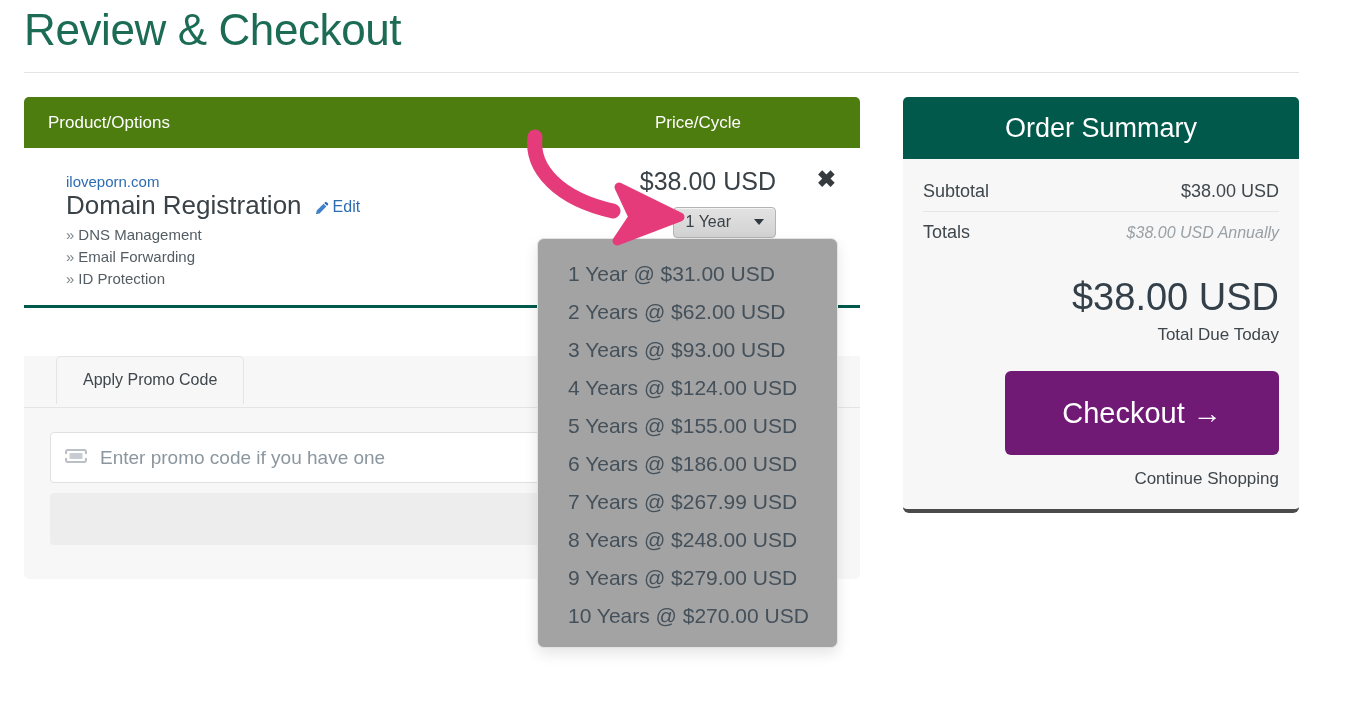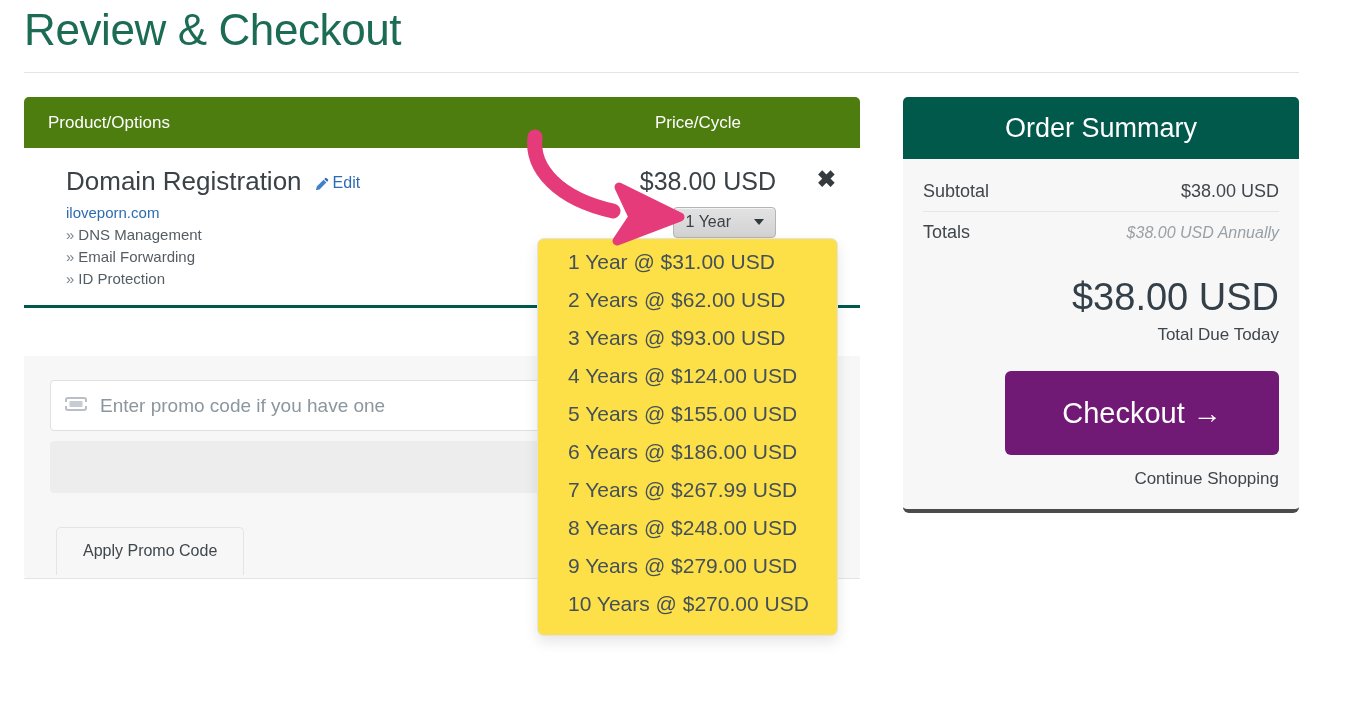--- a/index.html
+++ b/index.html
@@ -229,25 +229,25 @@
     font-family: "Liberation Sans", sans-serif;
     cursor: pointer;
   }
 
   
   #cycle-menu {
     position: absolute;
     left: 537px;
     top: 238px;
     width: 299px;
-    background: #fde047;
+    background: #a3a3a3;
     border: 1px solid #e3e3e3;
     border-radius: 7px;
     box-shadow: 0 6px 14px rgba(0,0,0,0.10);
-    padding: 4px 0 12px 0;
+    padding: 16px 0 12px 0;
     z-index: 40;
   }
   .cycle-menu-item {
     padding: 7px 20px 7px 30px;
     font-size: 21px;
     color: #44505a;
     white-space: nowrap;
     cursor: pointer;
   }
 
@@ -351,34 +351,34 @@
 <div id="order-panel">
 
   <div id="order-table-head">
     <div class="th" id="th-product">Product/Options</div>
     <div class="th" id="th-price">Price/Cycle</div>
   </div>
 
   <div id="order-row">
 
     <div id="product-cell">
+      <div id="domain-name">iloveporn.com</div>
       <div id="product-title-line">
         <span id="product-name">Domain Registration</span>
         <a id="edit-link">
           <span class="pencil-icon">
             <svg width="15" height="15" viewBox="0 0 16 16">
               <path d="M11.8 1.2a1.2 1.2 0 0 1 1.7 0l1.3 1.3a1.2 1.2 0 0 1 0 1.7l-.9.9-3-3 .9-.9z" fill="#2d6cb3"></path>
               <path d="M10.2 2.9l3 3-7.3 7.3-3.6.6.6-3.6 7.3-7.3z" fill="#3f82c9"></path>
               <path d="M2.3 13.9l.5-1.3 1 1-1.5.3z" fill="#2b5f99"></path>
             </svg>
           </span>
           <span>Edit</span>
         </a>
       </div>
-      <div id="domain-name">iloveporn.com</div>
       <div class="option-line">
         <span class="chev">»</span><span>DNS Management</span>
       </div>
       <div class="option-line">
         <span class="chev">»</span><span>Email Forwarding</span>
       </div>
       <div class="option-line">
         <span class="chev">»</span><span>ID Protection</span>
       </div>
     </div>
@@ -389,37 +389,37 @@
         <span>1 Year</span>
         <span class="caret-down"></span>
       </div>
     </div>
 
     <div id="remove-item-btn">✖</div>
   </div>
 </div>
 
 <div id="promo-card">
+  <div id="promo-tabs">
+    <div id="promo-tab">Apply Promo Code</div>
+    <div id="promo-tabs-rule"></div>
+  </div>
   <div id="promo-body">
     <div id="promo-input-wrap">
       <span class="ticket-icon">
         <svg width="22" height="16" viewBox="0 0 22 16">
           <rect x="1" y="2" width="20" height="12" rx="2" fill="none" stroke="#b9bfc4" stroke-width="2"></rect>
           <rect x="4.5" y="5" width="13" height="6" rx="1" fill="#c6ccd1"></rect>
           <rect x="0" y="6" width="2.5" height="4" fill="#ffffff"></rect>
           <rect x="19.5" y="6" width="2.5" height="4" fill="#ffffff"></rect>
         </svg>
       </span>
       <input id="promo-input" type="text" placeholder="Enter promo code if you have one" style="">
     </div>
     <button id="validate-code-btn">Validate Code</button>
-  </div>
-  <div id="promo-tabs">
-    <div id="promo-tab">Apply Promo Code</div>
-    <div id="promo-tabs-rule"></div>
   </div>
 </div>
 
 <div id="cycle-menu">
   <div class="cycle-menu-item">1 Year @ $31.00 USD</div>
   <div class="cycle-menu-item">2 Years @ $62.00 USD</div>
   <div class="cycle-menu-item">3 Years @ $93.00 USD</div>
   <div class="cycle-menu-item">4 Years @ $124.00 USD</div>
   <div class="cycle-menu-item">5 Years @ $155.00 USD</div>
   <div class="cycle-menu-item">6 Years @ $186.00 USD</div>

